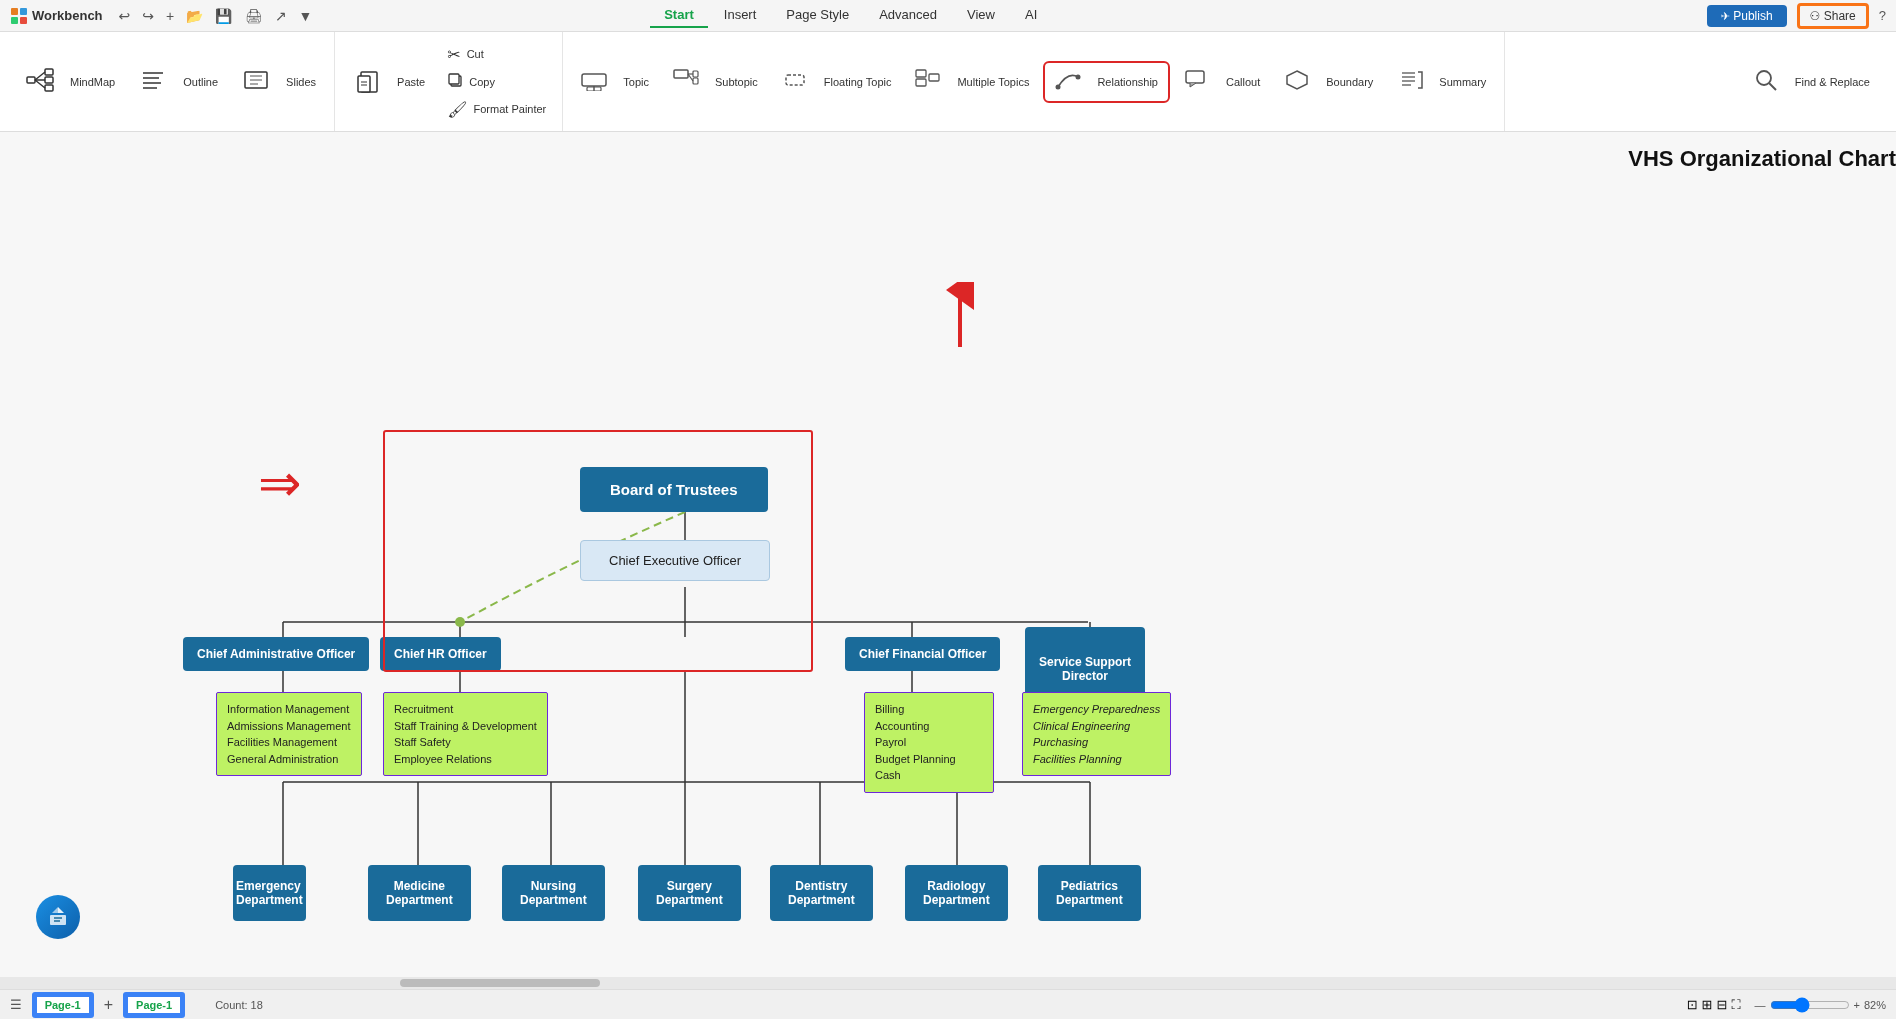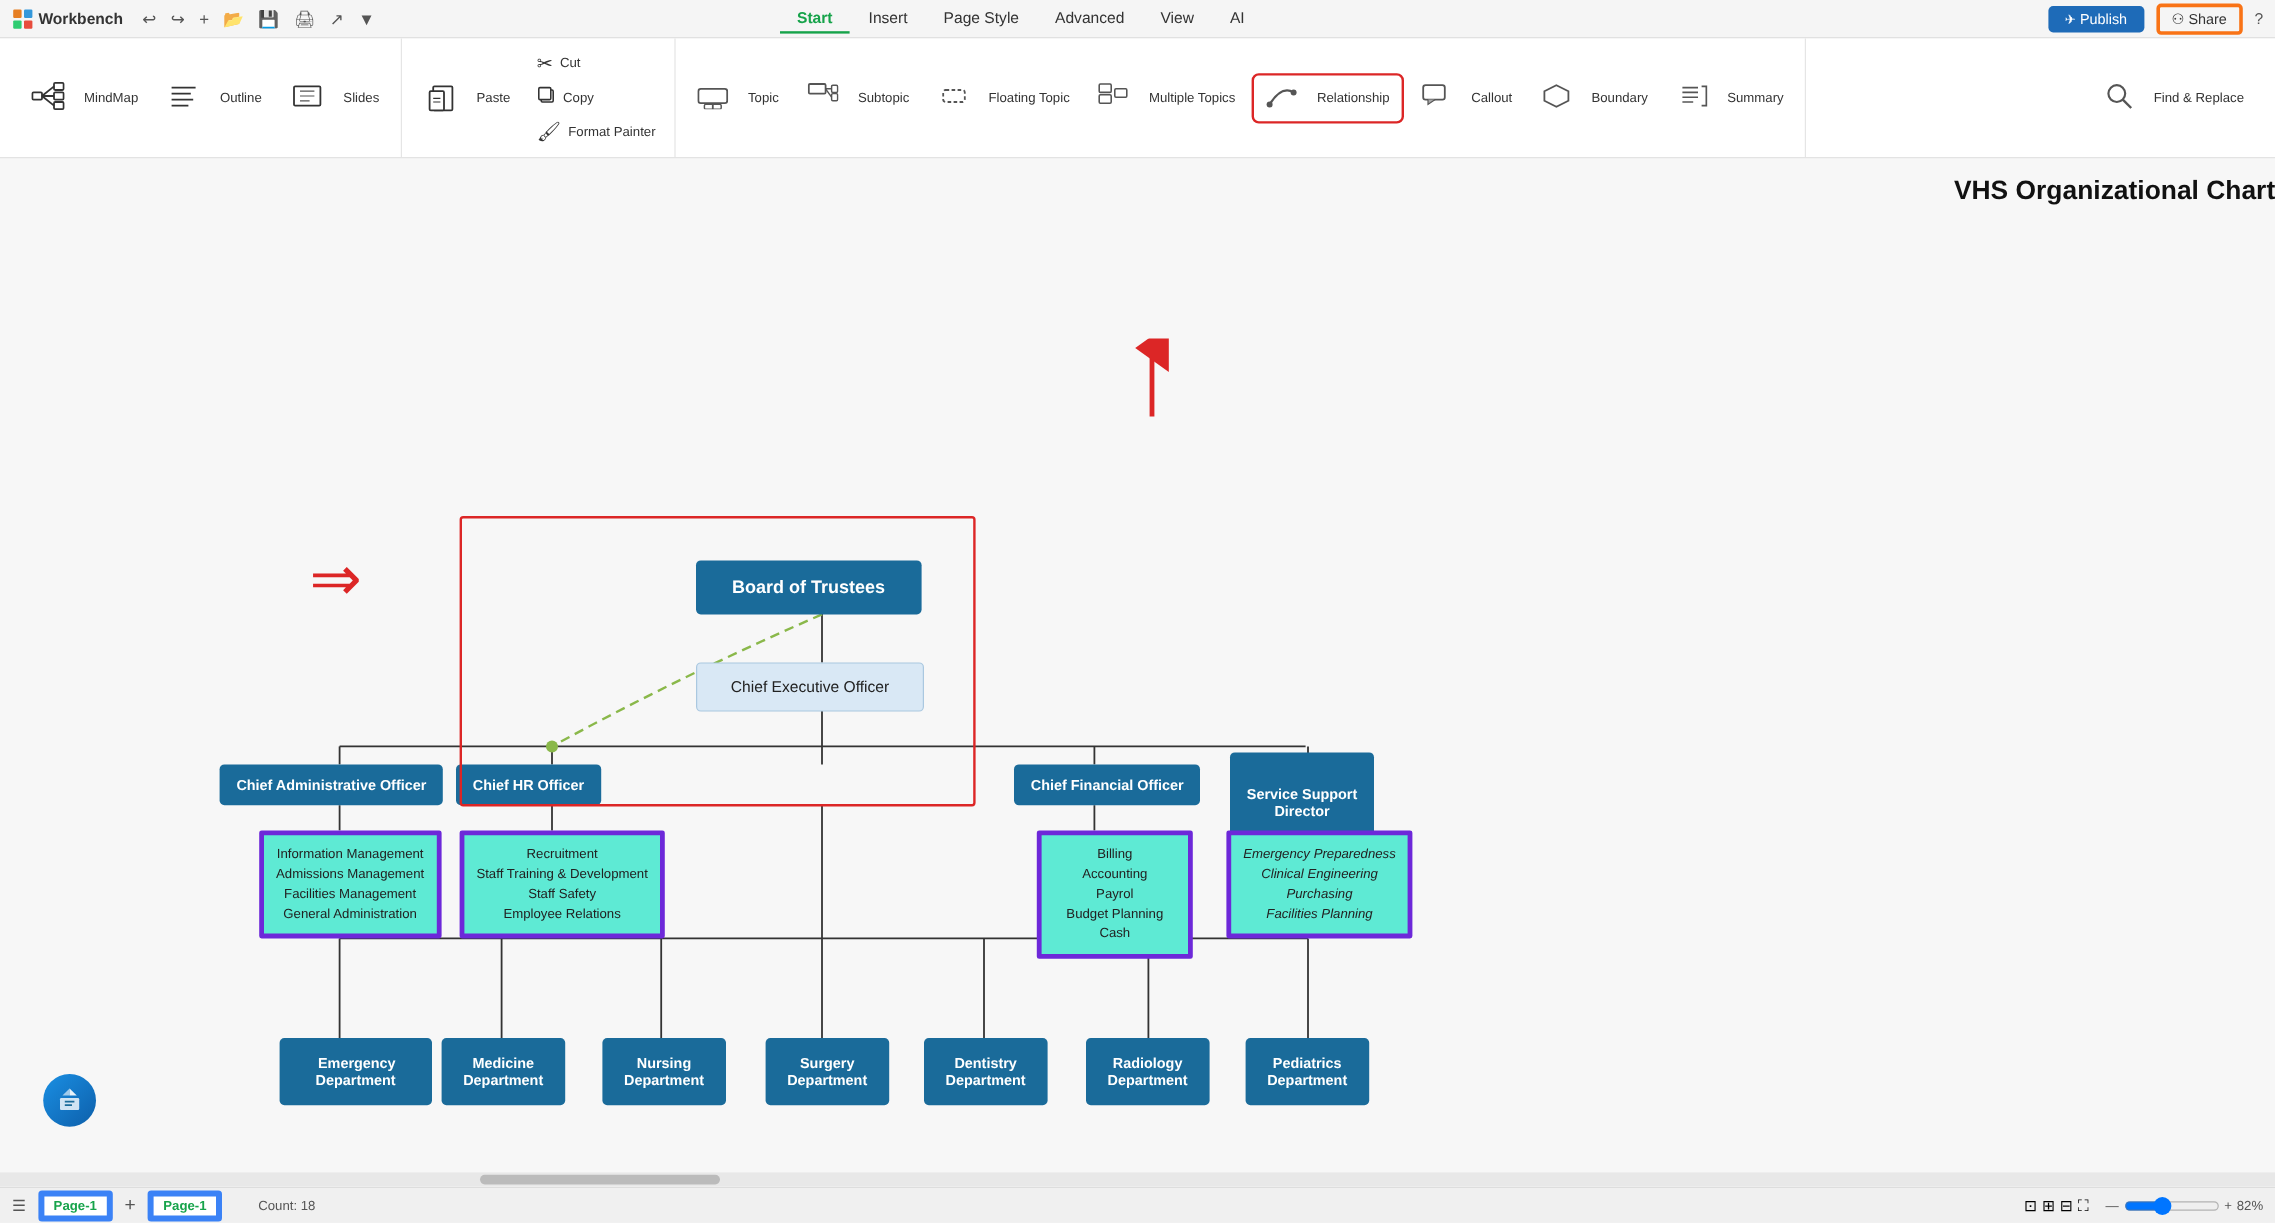--- a/index.html
+++ b/index.html
@@ -87,27 +87,27 @@
       color: #222;
       padding: 10px 20px;
       border-radius: 4px;
       font-size: 13px;
       font-weight: 500;
       text-align: center;
       white-space: nowrap;
       border: 1px solid #aac8e0;
     }
     .node-small {
-      background: #5eead4;
+      background: #bef264;
       color: #222;
       padding: 8px 10px;
       border-radius: 2px;
       font-size: 11px;
-      text-align: center;
-      border: 4px solid #6d28d9;
+      text-align: left;
+      border: 1px solid #6d28d9;
       line-height: 1.5;
       min-width: 130px;
     }
 
     
     .org-svg {
       position: absolute;
       top: 0; left: 0;
       width: 100%; height: 100%;
       pointer-events: none;
@@ -429,21 +429,21 @@
       <line x1="1090" y1="610" x2="1090" y2="693" stroke="#333" stroke-width="1.5"></line>
 
       <path d="M 685 340 Q 570 390 460 450" fill="none" stroke="#8ab84a" stroke-width="2" stroke-dasharray="8,5"></path>
       <circle cx="460" cy="450" r="5" fill="#8ab84a"></circle>
     </svg>
 
     <div style="position: absolute; left: 580px; top: 295px;">
       <div class="node-blue" style="padding: 14px 30px; font-size: 15px;">Board of Trustees</div>
     </div>
 
-    <div style="position: absolute; left: 580px; top: 380px;">
+    <div style="position: absolute; left: 580px; top: 368px;">
       <div class="node-light" style="padding: 12px 28px;">Chief Executive Officer</div>
     </div>
 
     <div style="position: absolute; left: 183px; top: 465px;">
       <div class="node-blue" style="font-size: 12px; padding: 10px 14px;">Chief Administrative Officer</div>
     </div>
 
     <div style="position: absolute; left: 380px; top: 465px;">
       <div class="node-blue" style="font-size: 12px; padding: 10px 14px;">Chief HR  Officer</div>
     </div>
@@ -488,21 +488,21 @@
     <div style="position: absolute; left: 1022px; top: 520px; font-style: italic;">
       <div class="node-small">
         <div>Emergency Preparedness</div>
         <div>Clinical Engineering</div>
         <div>Purchasing</div>
         <div>Facilities Planning</div>
       </div>
     </div>
 
     <div style="position: absolute; left: 233px; top: 693px;">
-      <div class="node-blue" style="font-size: 12px; padding: 14px 30px; text-align: right; white-space: pre-line;">Emergency
+      <div class="node-blue" style="font-size: 12px; padding: 14px 3px; text-align: left; white-space: pre-line;">Emergency
 Department</div>
     </div>
     <div style="position: absolute; left: 368px; top: 693px;">
       <div class="node-blue" style="font-size: 12px; padding: 14px 18px; text-align: center; white-space: pre-line;">Medicine
 Department</div>
     </div>
     <div style="position: absolute; left: 502px; top: 693px;">
       <div class="node-blue" style="font-size: 12px; padding: 14px 18px; text-align: center; white-space: pre-line;">Nursing
 Department</div>
     </div>

